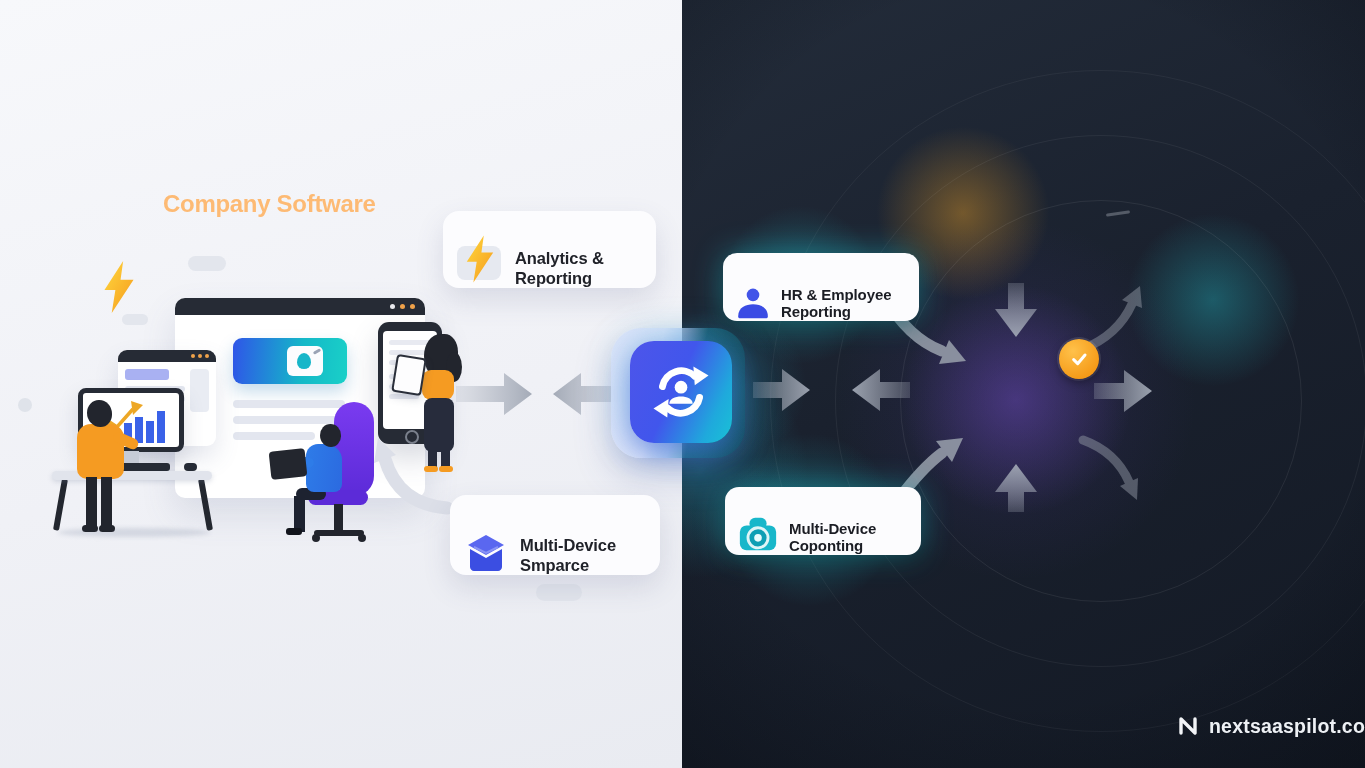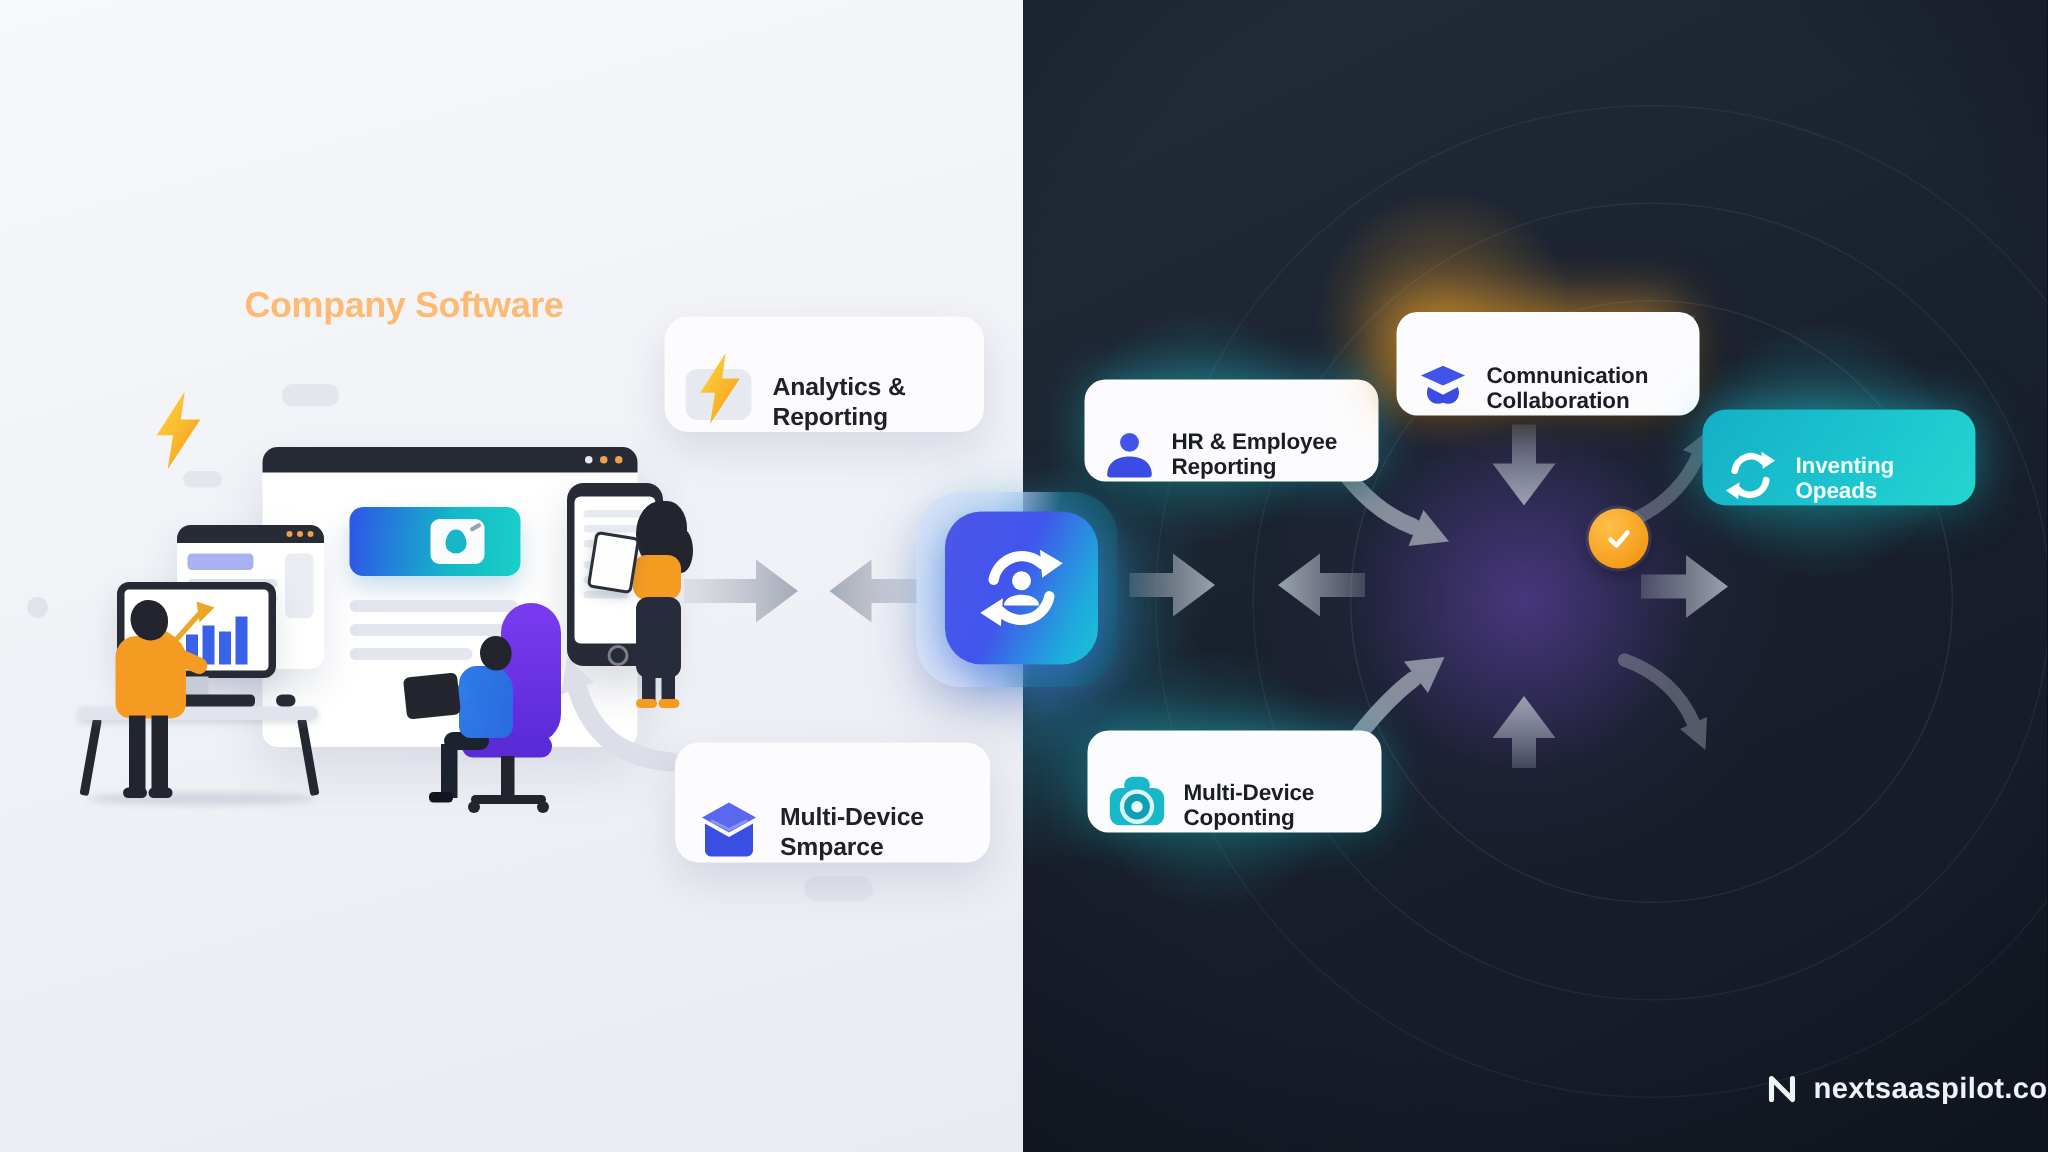--- a/index.html
+++ b/index.html
@@ -426,43 +426,21 @@
     <svg class="icon" width="36" height="36" viewBox="0 0 40 40">
       <circle cx="20" cy="11" r="7" fill="#4254e8"></circle>
       <path d="M3.5 35 C3.5 25 12 21.5 20 21.5 C28 21.5 36.5 25 36.5 35 C36.5 36.5 35.5 37 34 37 H6 C4.5 37 3.5 36.5 3.5 35 Z" fill="#3a4ce4"></path>
     </svg>
     <div class="txt">
       <span>HR &amp; Employee</span>
       <span>Reporting</span>
     </div>
   </div>
 
-  <div class="card" id="comm-card">
-    <svg class="icon" width="38" height="38" viewBox="0 0 40 40">
-      <path d="M20 5 L35.5 12 L20 19 L4.5 12 Z" fill="#4254e8"></path>
-      <path d="M9.5 20 C6.5 28 13 34 20 31 C27 34 33.5 28 30.5 20 L20 25.5 Z" fill="#3a4ce4"></path>
-    </svg>
-    <div class="txt">
-      <span>Comnunication</span>
-      <span>Collaboration</span>
-    </div>
-  </div>
-
-  <div class="card" id="inventing-card">
-    <svg class="icon" width="40" height="40" viewBox="0 0 44 44">
-      <path d="M10.5 18.5 A12 12 0 0 1 31 11.5" stroke="#fff" stroke-width="5" fill="none" stroke-linecap="round"></path>
-      <polygon points="30,4.5 40,11 31,17" fill="#fff"></polygon>
-      <path d="M33.5 25.5 A12 12 0 0 1 13 32.5" stroke="#fff" stroke-width="5" fill="none" stroke-linecap="round"></path>
-      <polygon points="14,27 4,33 13,39.5" fill="#fff"></polygon>
-    </svg>
-    <div class="txt">
-      <span>Inventing</span>
-      <span>Opeads</span>
-    </div>
-  </div>
+
 
   <div class="abs" id="check-badge">
     <svg width="24" height="24" viewBox="0 0 36 36">
       <polyline points="10,19 16,25 27,12" fill="none" stroke="#fff" stroke-width="4.5" stroke-linecap="round" stroke-linejoin="round"></polyline>
     </svg>
   </div>
 
 
   <div class="card" id="coponting-card">
     <svg class="icon" width="42" height="42" viewBox="0 0 44 44">

